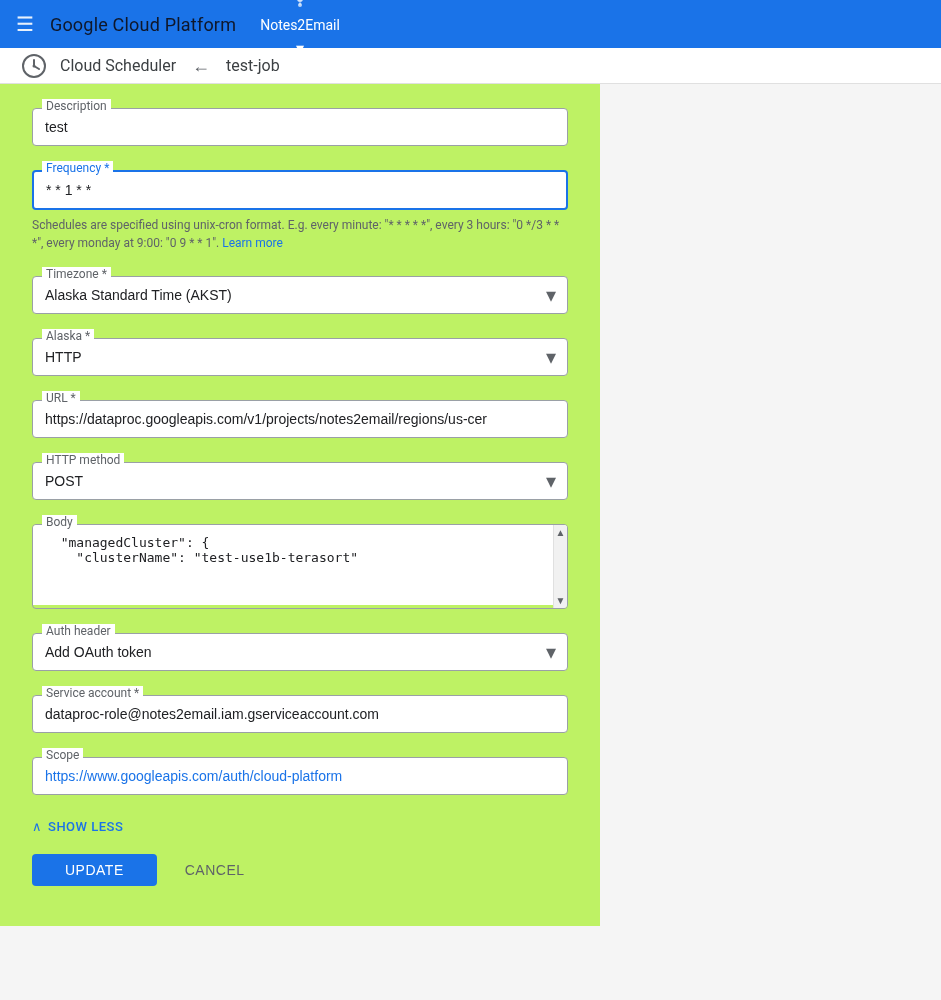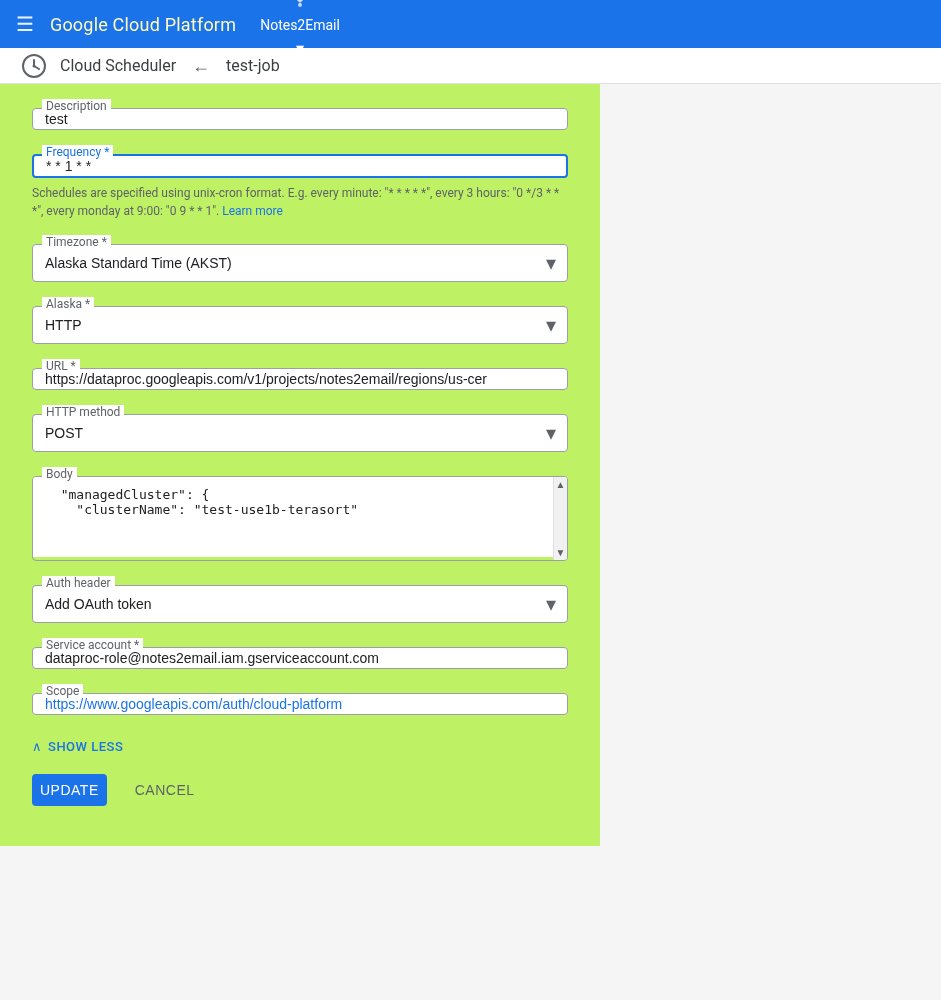--- a/index.html
+++ b/index.html
@@ -17,21 +17,21 @@
     }
     .topbar-menu-icon {
       font-size: 20px;
       cursor: pointer;
       color: white;
       opacity: 0.9;
     }
     .topbar-title {
       font-size: 18px;
       font-weight: 400;
-      color: #fef9c3;
+      color: #0f172a;
       letter-spacing: 0.2px;
     }
     .topbar-project {
       display: flex;
       align-items: center;
       gap: 6px;
       font-size: 14px;
       color: white;
       margin-left: 8px;
       flex-direction: column;
@@ -90,21 +90,21 @@
       z-index: 1;
     }
     .field-label.blue-label {
       color: #1a73e8;
     }
 
     .form-input {
       width: 100%;
       border: 1px solid #9aa0a6;
       border-radius: 4px;
-      padding: 2px 12px;
+      padding: 10px 12px;
       font-size: 14px;
       color: #202124;
       outline: none;
       background: white;
     }
 
     .form-select-wrapper {
       position: relative;
       width: 100%;
     }
@@ -203,21 +203,21 @@
     .btn-row {
       display: flex;
       gap: 12px;
       align-items: center;
     }
     .btn-update {
       background: #1a73e8;
       color: white;
       border: none;
       border-radius: 4px;
-      padding: 8px 8px;
+      padding: 8px 33px;
       font-size: 14px;
       font-weight: 500;
       cursor: pointer;
       letter-spacing: 0.5px;
       text-transform: uppercase;
     }
     .btn-cancel {
       background: transparent;
       color: #5f6368;
       border: none;

